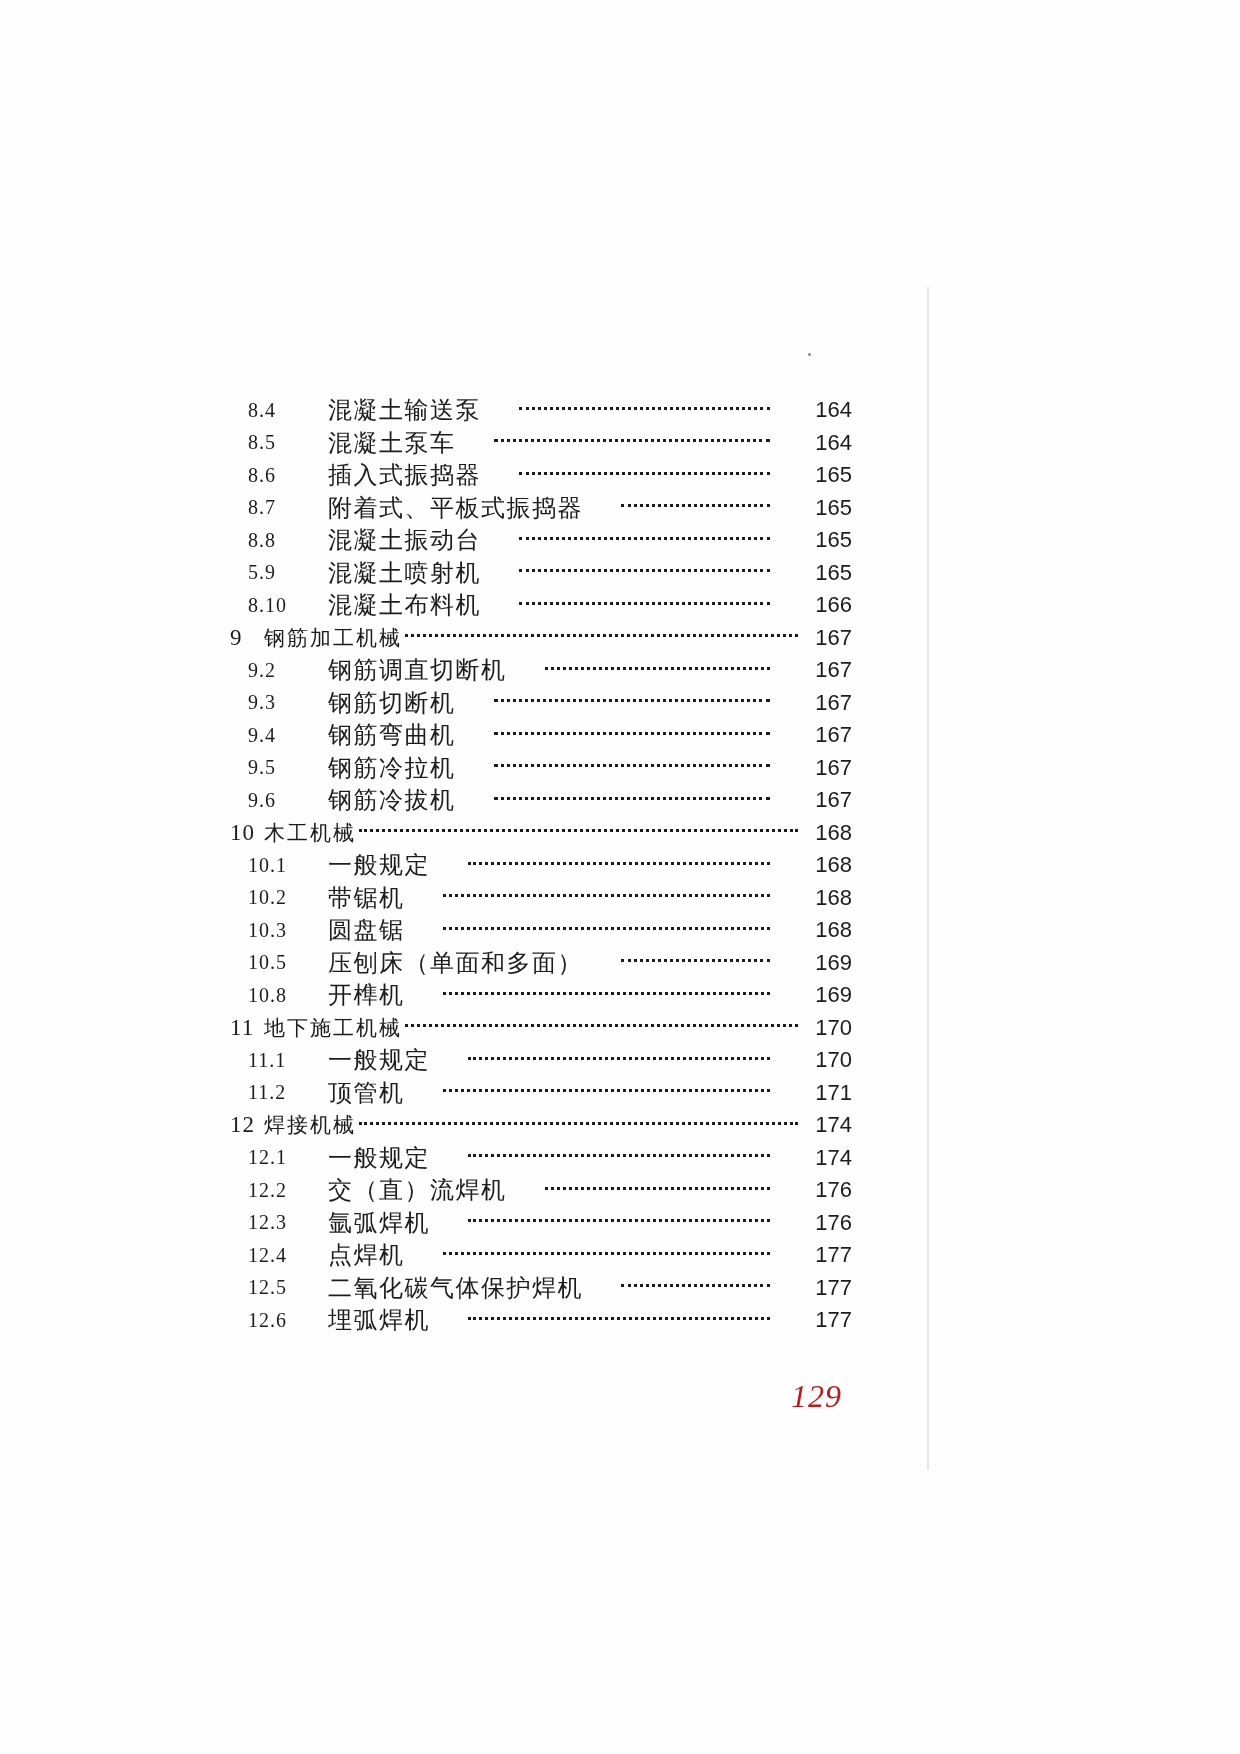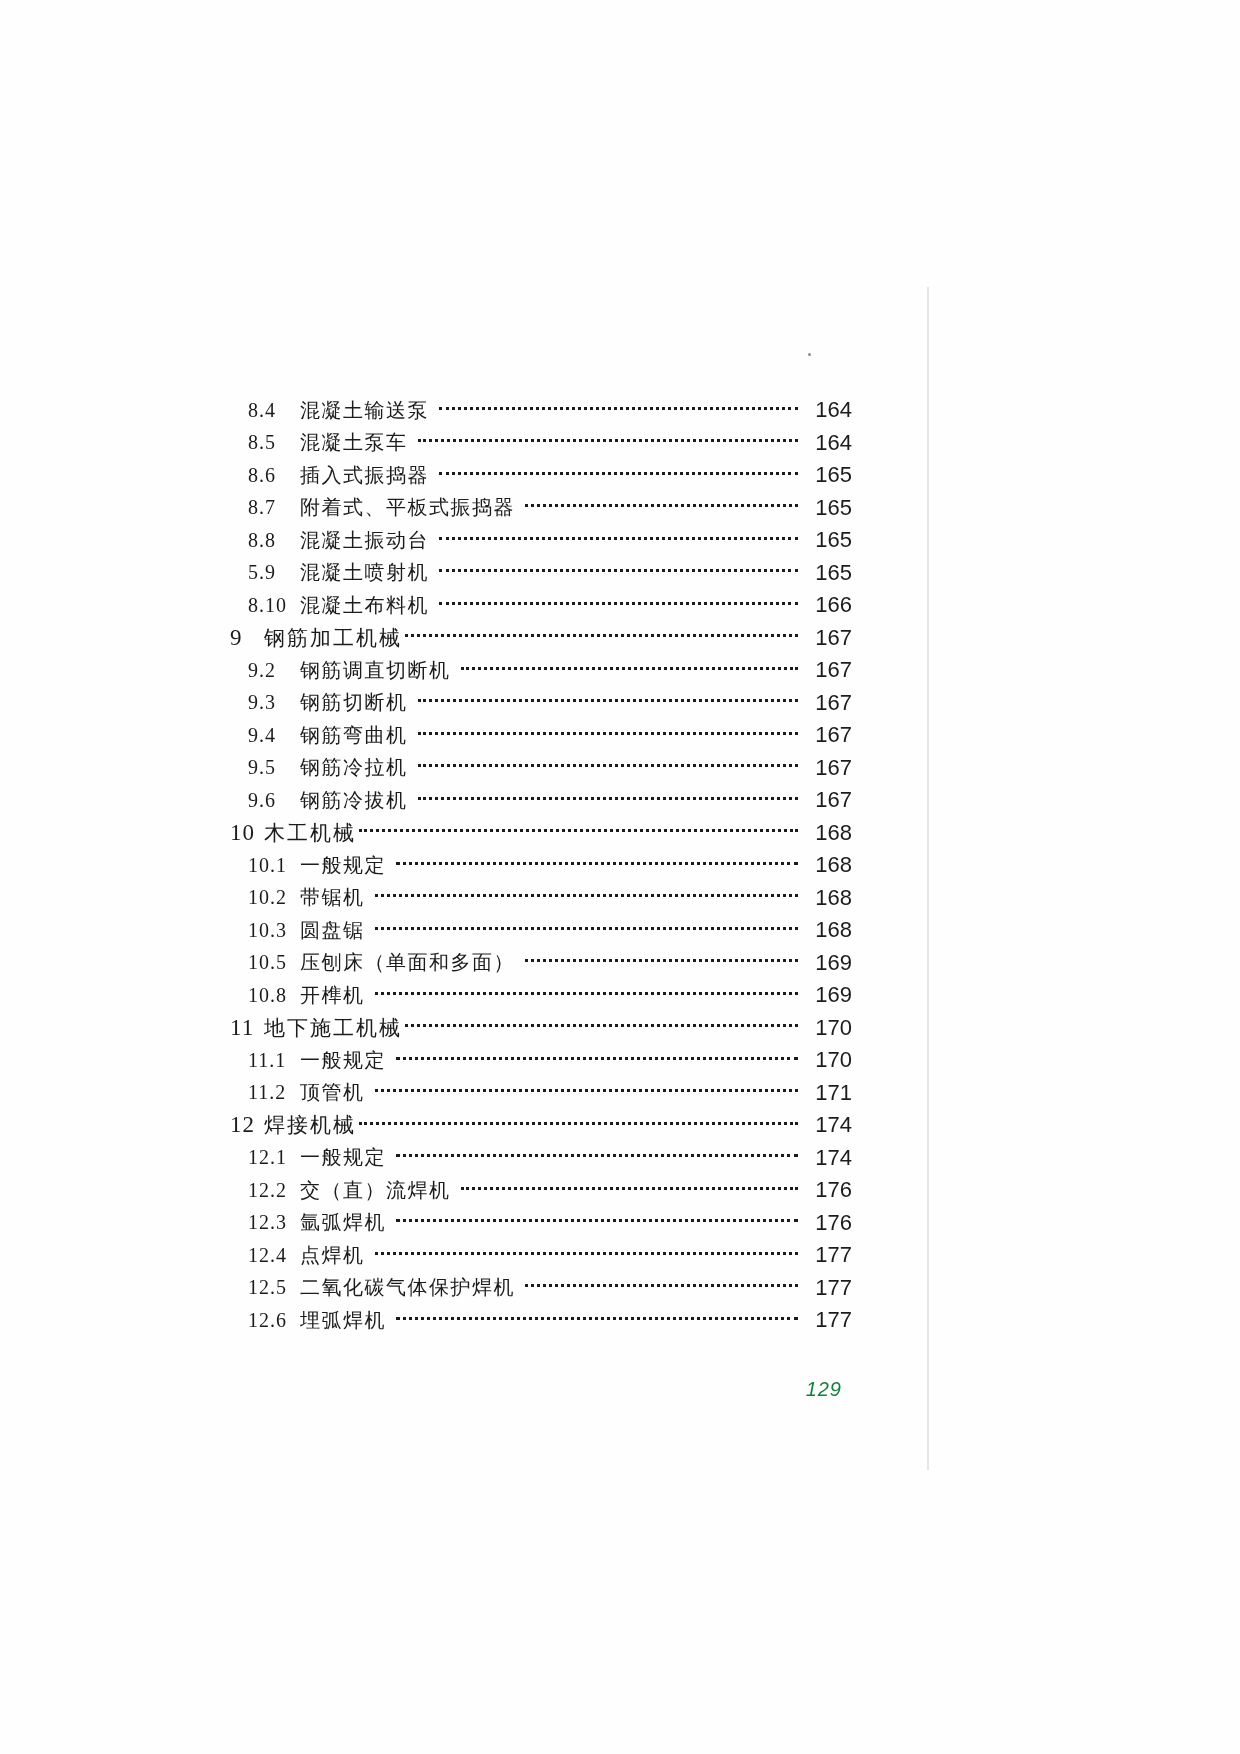--- a/index.html
+++ b/index.html
@@ -22,26 +22,26 @@
     display: flex;
     align-items: center;
     height: 32.5px;
     white-space: nowrap;
   }
   .toc-row .num {
     flex: 0 0 auto;
     font-size: 20px;
     letter-spacing: 1px;
   }
-  .toc-row.sub { padding-left: 18px; }
+  .toc-row.sub { padding-left: 18px; gap: 28px; }
   .toc-row.sub .num { width: 52px; }
   .toc-row.chapter .num { width: 34px; font-size: 23px; }
   .toc-row .title {
     flex: 0 0 auto;
-    font-size: 20px;
+    font-size: 24px;
     letter-spacing: 1.5px;
   }
   .toc-row.chapter .title { font-size: 21px; letter-spacing: 2px; }
   .toc-row .leader {
     flex: 1 1 auto;
     align-self: center;
     height: 0;
     border-bottom: 3px dotted #1b1b1b;
     margin: 0 8px 0 10px;
     transform: translateY(-2px);
@@ -53,24 +53,24 @@
     text-align: right;
     font-size: 22px;
     font-family: Liberation Sans, sans-serif;
   }
 
   .page-footer {
     position: absolute;
     left: 230px; top: 1378px;
     width: 612px;
     text-align: right;
-    font-size: 20px;
+    font-size: 32px;
     font-style: italic;
-    font-family: Liberation Sans, sans-serif;
-    color: #15803d;
+    font-family: Liberation Serif, serif;
+    color: #b91c1c;
     letter-spacing: 1px;
   }
 
   .scan-edge-line {
     position: absolute;
     left: 927px; top: 287px;
     width: 2px; height: 1183px;
     background: #e6e6e6;
   }
   .scan-speck {

